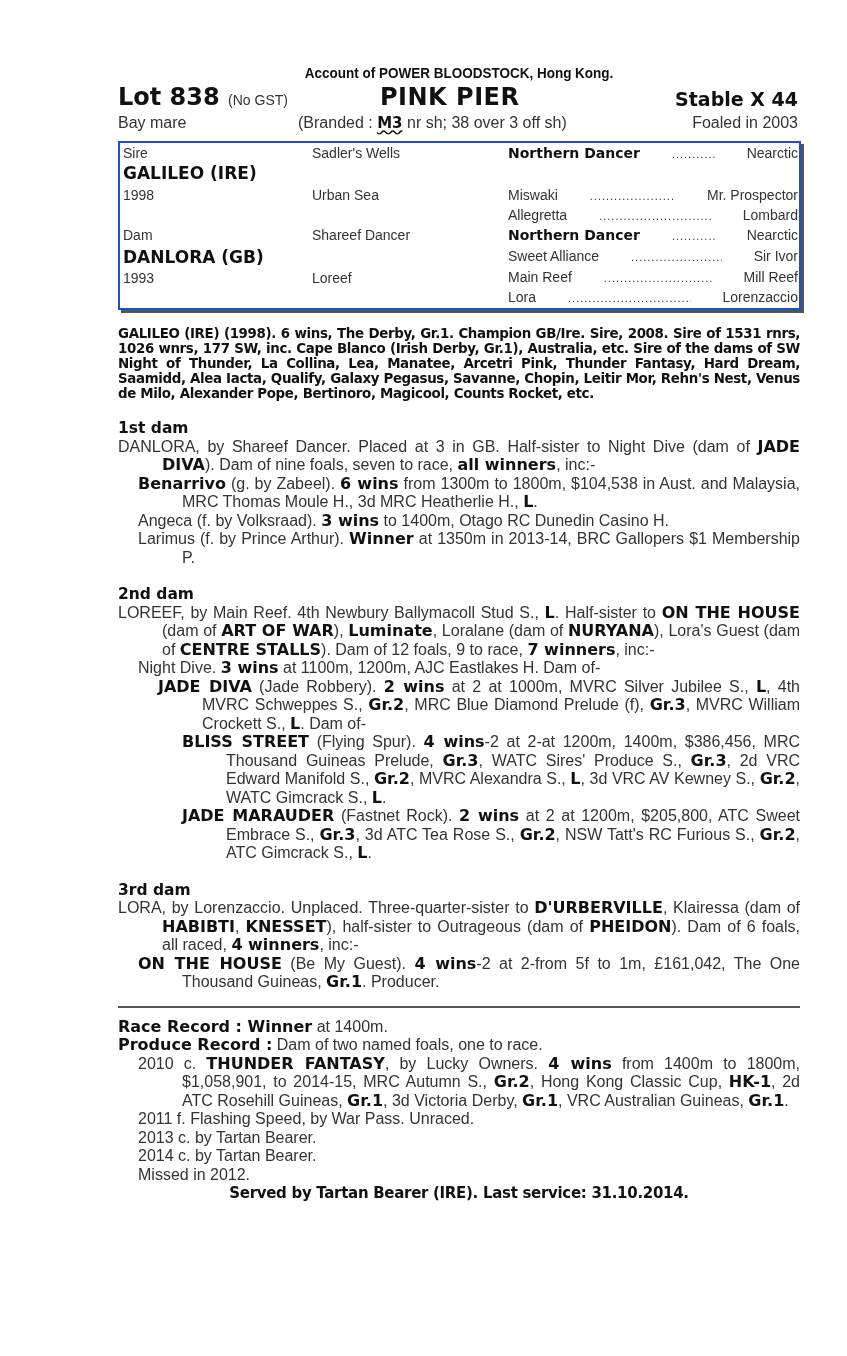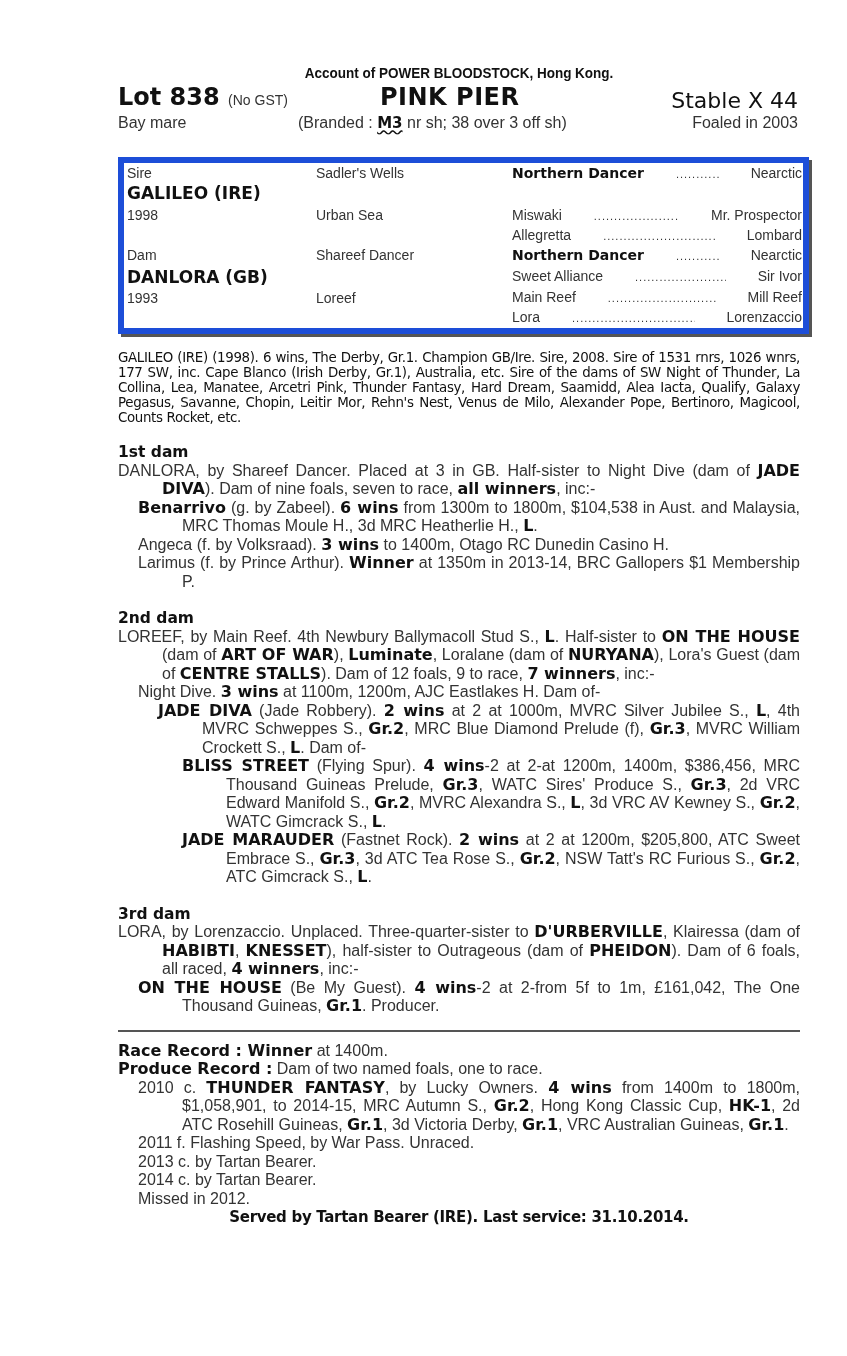--- a/index.html
+++ b/index.html
@@ -7,40 +7,40 @@
          font-family: "Liberation Sans", sans-serif; color: #222; }
   .page { position: absolute; left: 118px; top: 64px; width: 682px; }
   .hb { font-family: "DejaVu Sans", sans-serif; font-weight: bold; color: #111; }
 
   .account { text-align: center; font-weight: bold; font-size: 15px; color: #111;
              font-family: "Liberation Sans", sans-serif; transform: scaleX(0.9); letter-spacing: 0; }
   .titlerow { position: relative; height: 28px; margin-top: 2px; }
   .lot { position: absolute; left: 0; top: 0; font-size: 24px; font-weight: bold; color: #111; font-family: "DejaVu Sans", sans-serif; }
   .lot small { font-size: 14px; font-weight: normal; font-family: "Liberation Sans", sans-serif; color: #333; }
   .horse { position: absolute; left: 262px; top: 0; font-size: 24px; font-weight: bold; color: #111; font-family: "DejaVu Sans", sans-serif; letter-spacing: 0.5px; }
-  .stable { position: absolute; right: 2px; top: 5px; font-size: 22px; font-weight: normal; color: #111; font-family: "DejaVu Sans", sans-serif; }
+  .stable { position: absolute; right: 2px; top: 5px; font-size: 19px; font-weight: bold; color: #111; font-family: "DejaVu Sans", sans-serif; }
   .subrow { position: relative; height: 24px; font-size: 16px; color: #333; }
   .sex { position: absolute; left: 0; top: 3px; }
   .brand { position: absolute; left: 180px; top: 3px; }
   .brandmark { display: inline-block; font-weight: bold; font-size: 15px; font-family: "DejaVu Sans", sans-serif; color: #111;
                text-decoration: underline wavy #111; text-underline-offset: 1px; }
   .foaled { position: absolute; right: 2px; top: 3px; }
 
-  .pedigree { position: relative; margin-top: 22px; border: 6px solid #1d4ed8; box-shadow: 3px 3px 0 #555;
+  .pedigree { position: relative; margin-top: 6px; border: 2px solid #1d4ed8; box-shadow: 3px 3px 0 #555;
               width: 679px; height: 165px; font-size: 14px; color: #333; }
   .ped-cell { position: absolute; white-space: nowrap; }
   .ped-big { font-size: 17px; font-weight: bold; color: #111; font-family: "DejaVu Sans", sans-serif; }
   .g3 { position: absolute; left: 388px; width: 290px; display: flex; white-space: nowrap; overflow: hidden; gap: 32px; }
   .g3 .n { flex: 0 0 auto; }
   .g3 .dots { flex: 1 1 auto; overflow: hidden; letter-spacing: 1px; }
   .g3 .dots::after { content: "......................................................................................"; font-size: 11px; }
   .g3 .s { flex: 0 0 auto; }
   .g3 .n.bold { font-weight: bold; color: #111; font-family: "DejaVu Sans", sans-serif; font-size: 14px; }
 
-  .sire-summary { margin-top: 16px; font-family: "DejaVu Sans", sans-serif; font-weight: normal;
+  .sire-summary { margin-top: 16px; font-family: "DejaVu Sans", sans-serif; font-weight: bold;
                   font-size: 13.4px; line-height: 15px; color: #111; text-align: justify; letter-spacing: -0.35px; }
 
   .section { margin-top: 18px; font-size: 16px; line-height: 18.5px; color: #333; }
   .sec-title { font-family: "DejaVu Sans", sans-serif; font-weight: bold; font-size: 15.5px; color: #111; }
   .p { text-align: justify; }
   .l0 { padding-left: 44px; text-indent: -44px; }
   .l1 { padding-left: 64px; text-indent: -44px; }
   .l2 { padding-left: 84px; text-indent: -44px; }
   .l3 { padding-left: 108px; text-indent: -44px; }
   .hr { margin-top: 14px; border-top: 2px solid #555; }

